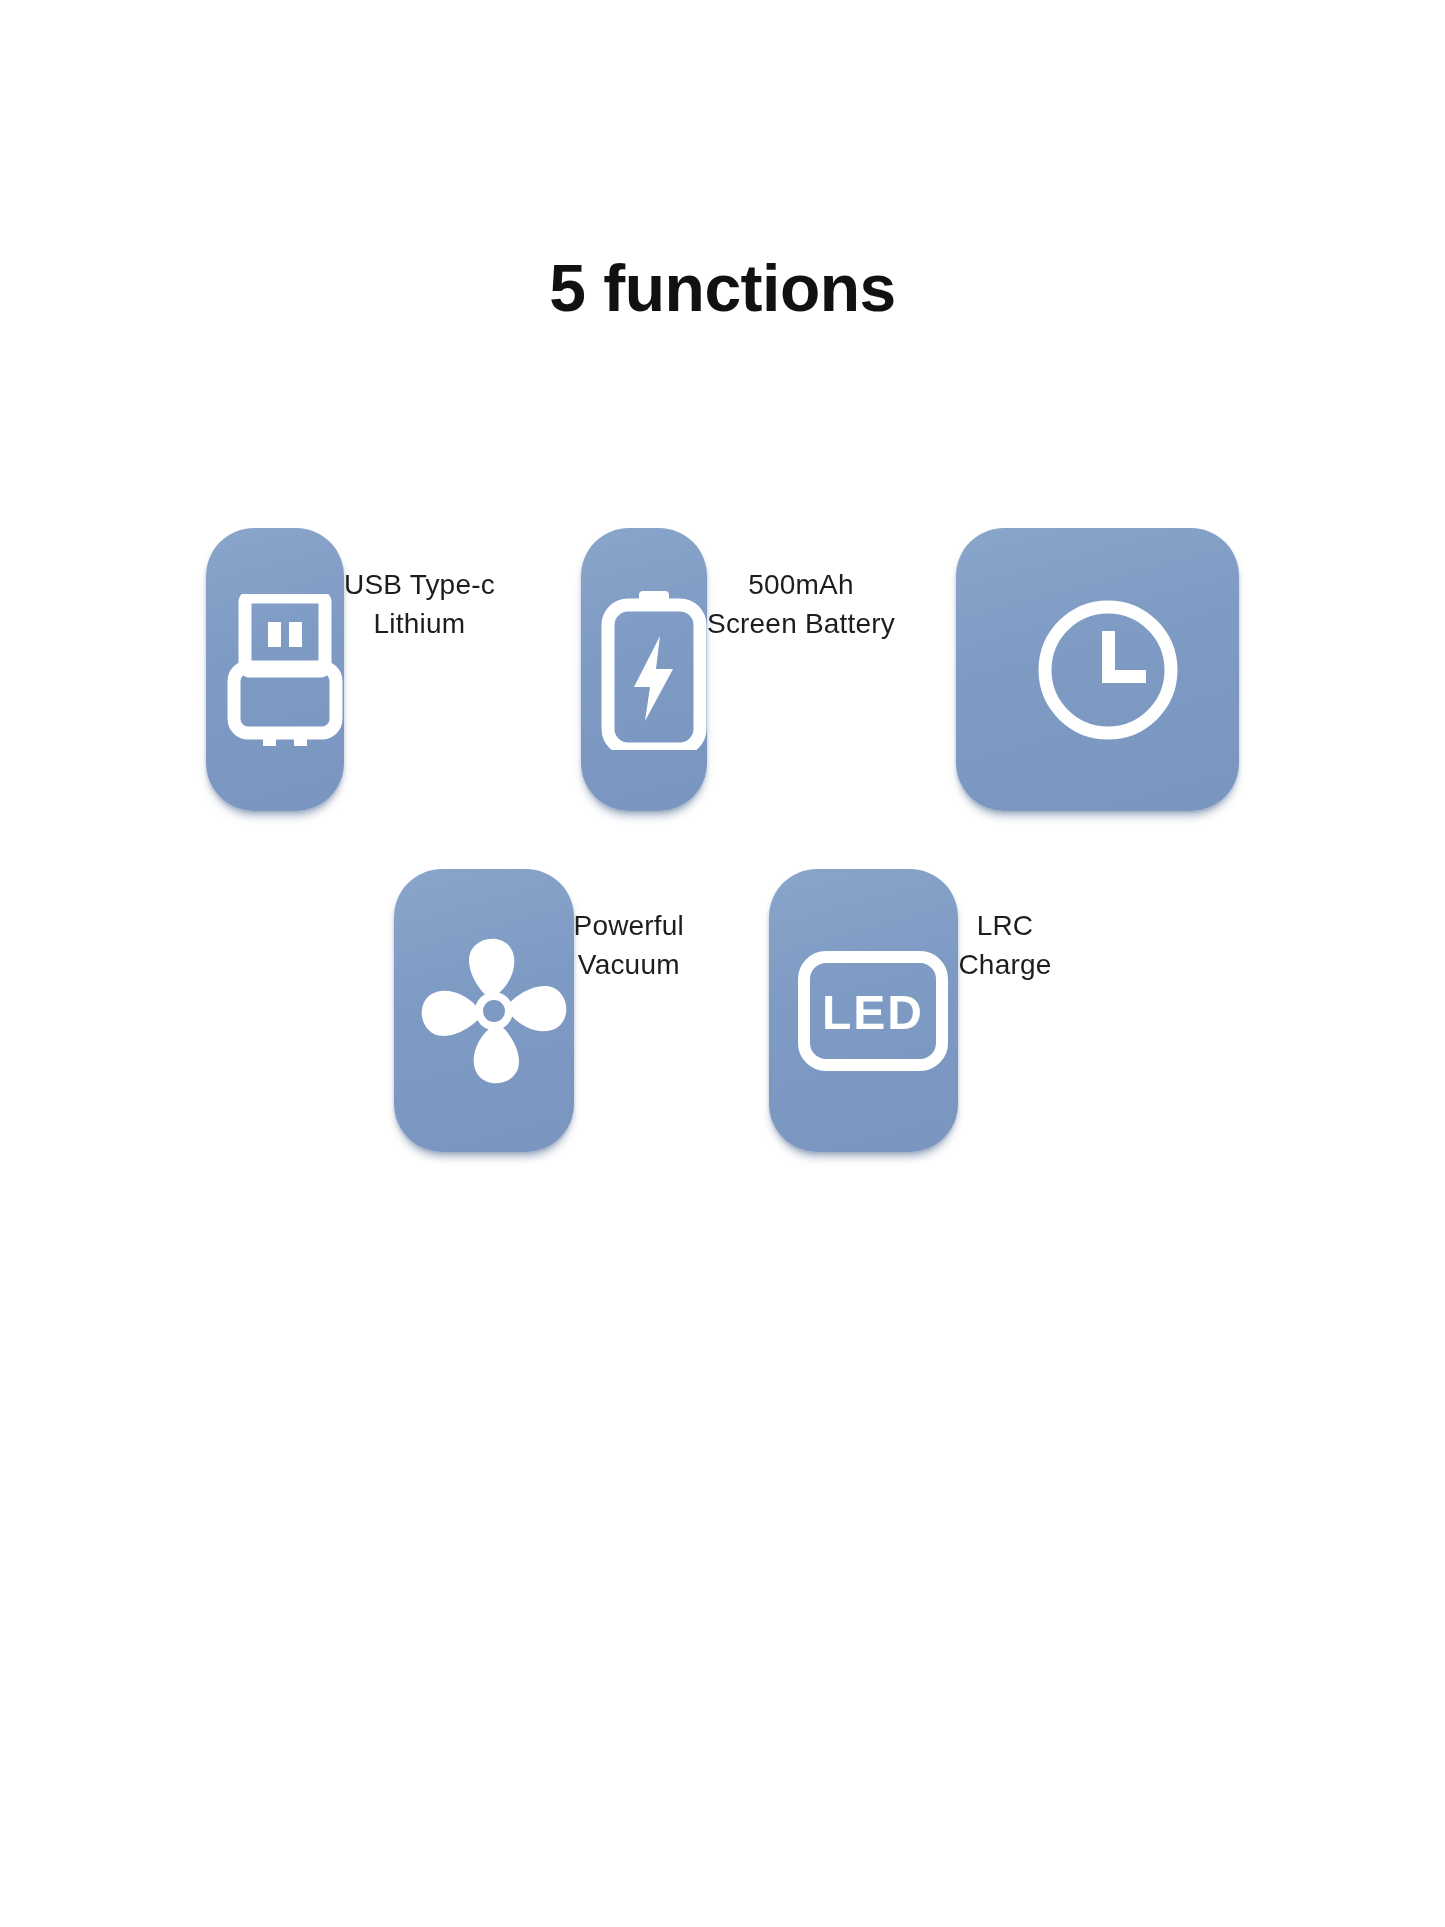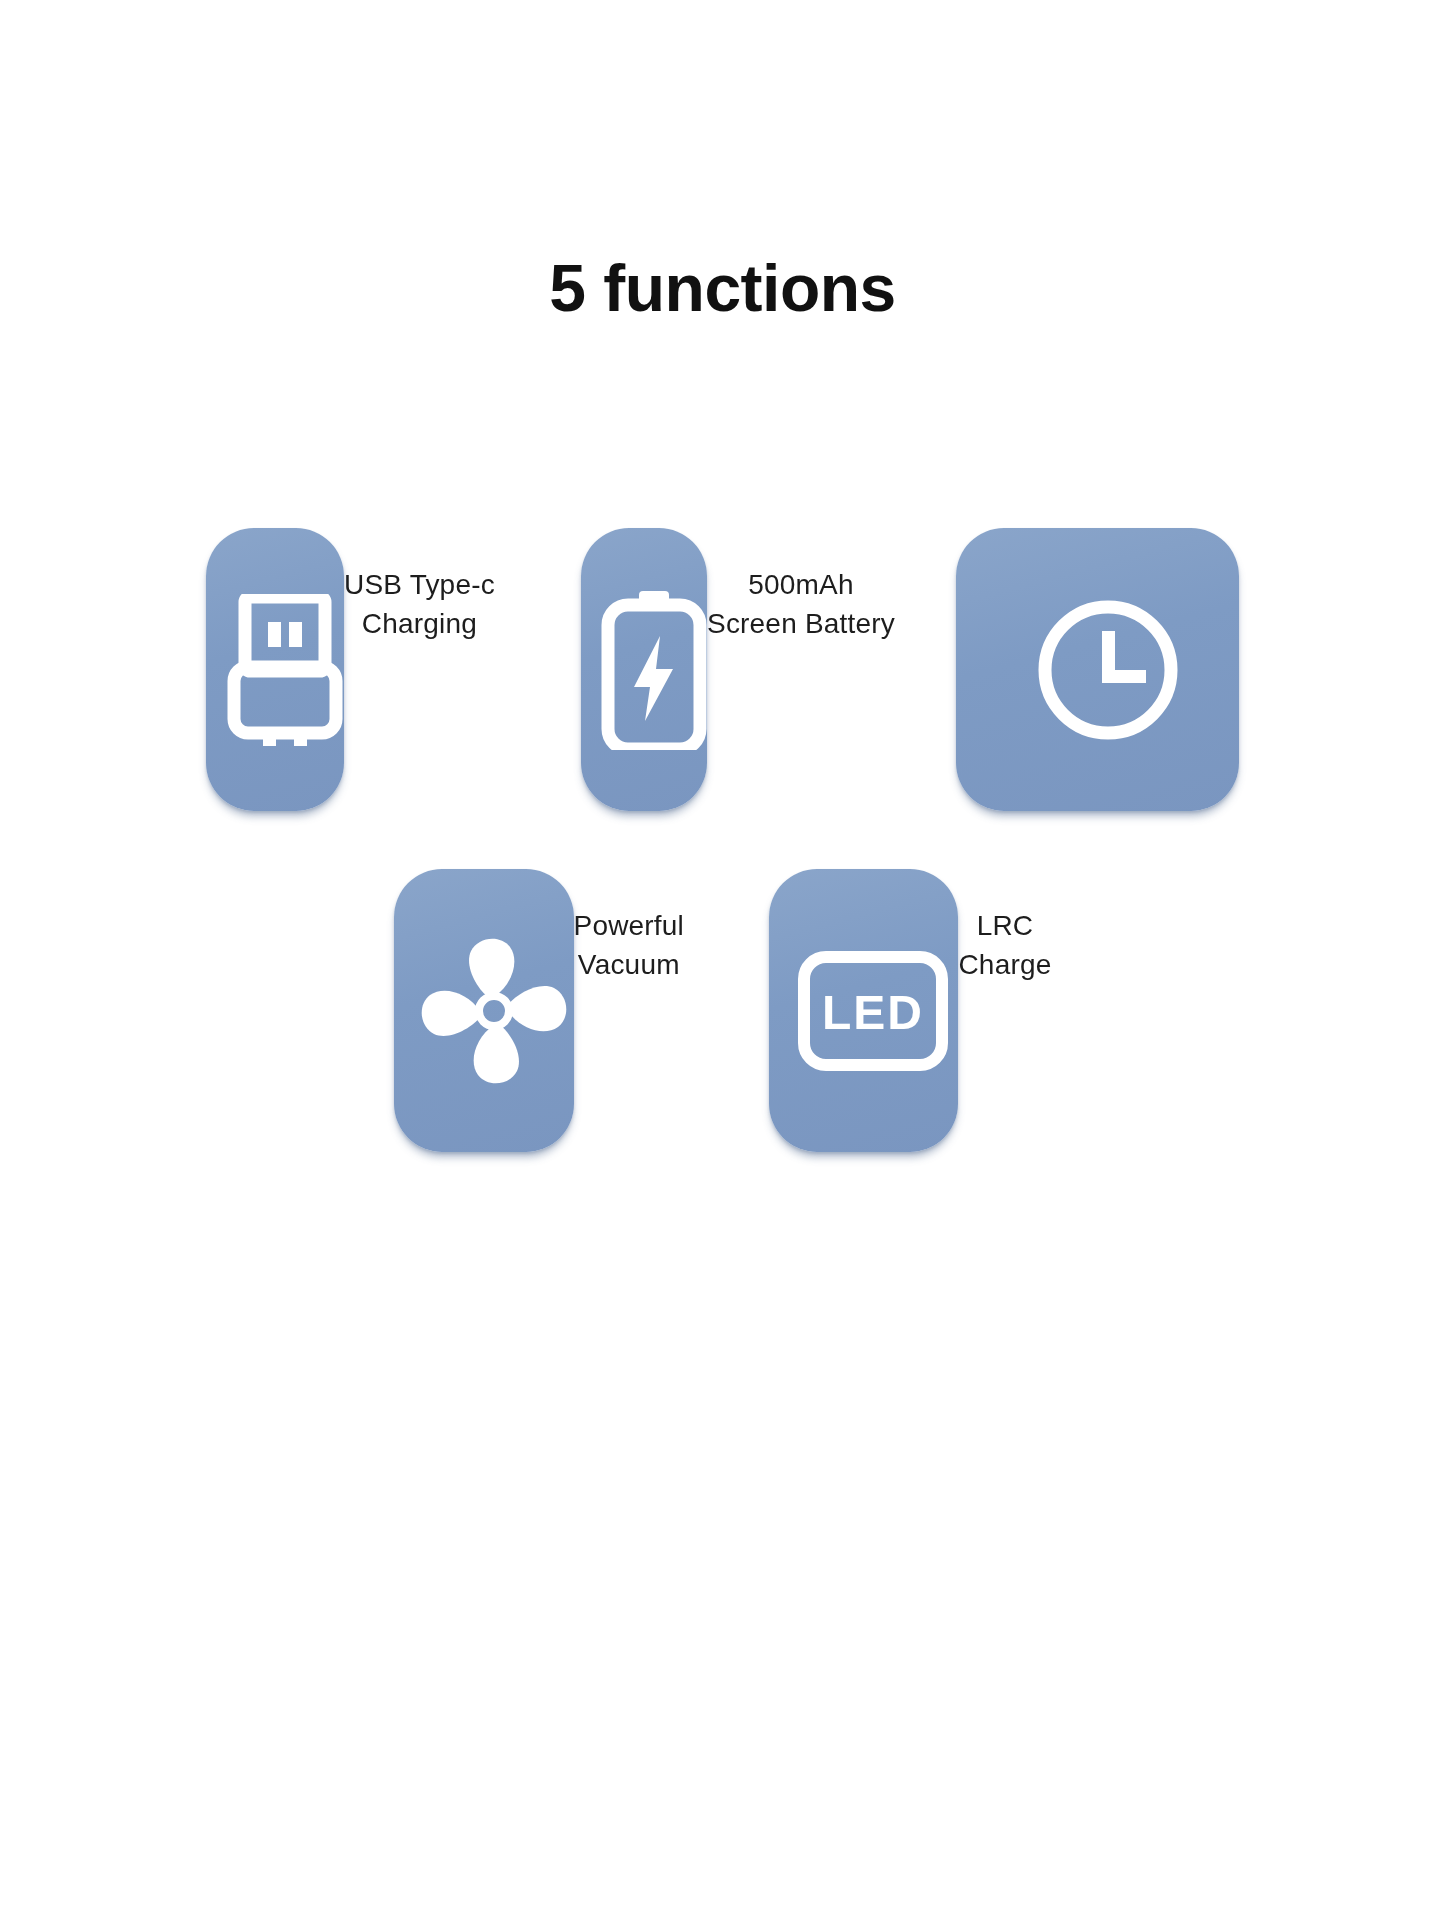--- a/index.html
+++ b/index.html
@@ -113,21 +113,21 @@
 
               <rect x="8" y="73" width="102" height="66" rx="14" ry="14" fill="none" stroke="#ffffff" stroke-width="13"></rect>
 
               <rect x="37" y="133" width="13" height="19" fill="#ffffff"></rect>
               <rect x="68" y="133" width="13" height="19" fill="#ffffff"></rect>
             </svg>
           </span>
         </div>
         <div class="label">
           <span class="l1">USB Type-c</span>
-          <span class="l2">Charging</span>
+          <span class="l2">Lithium</span>
         </div>
       </div>
 
       <div class="cell">
         <div class="tile">
           <span>
             <svg width="106" height="160" viewBox="0 0 106 160" aria-hidden="true">
 
               <rect x="38" y="1" width="30" height="15" rx="4" ry="4" fill="#ffffff"></rect>
 

